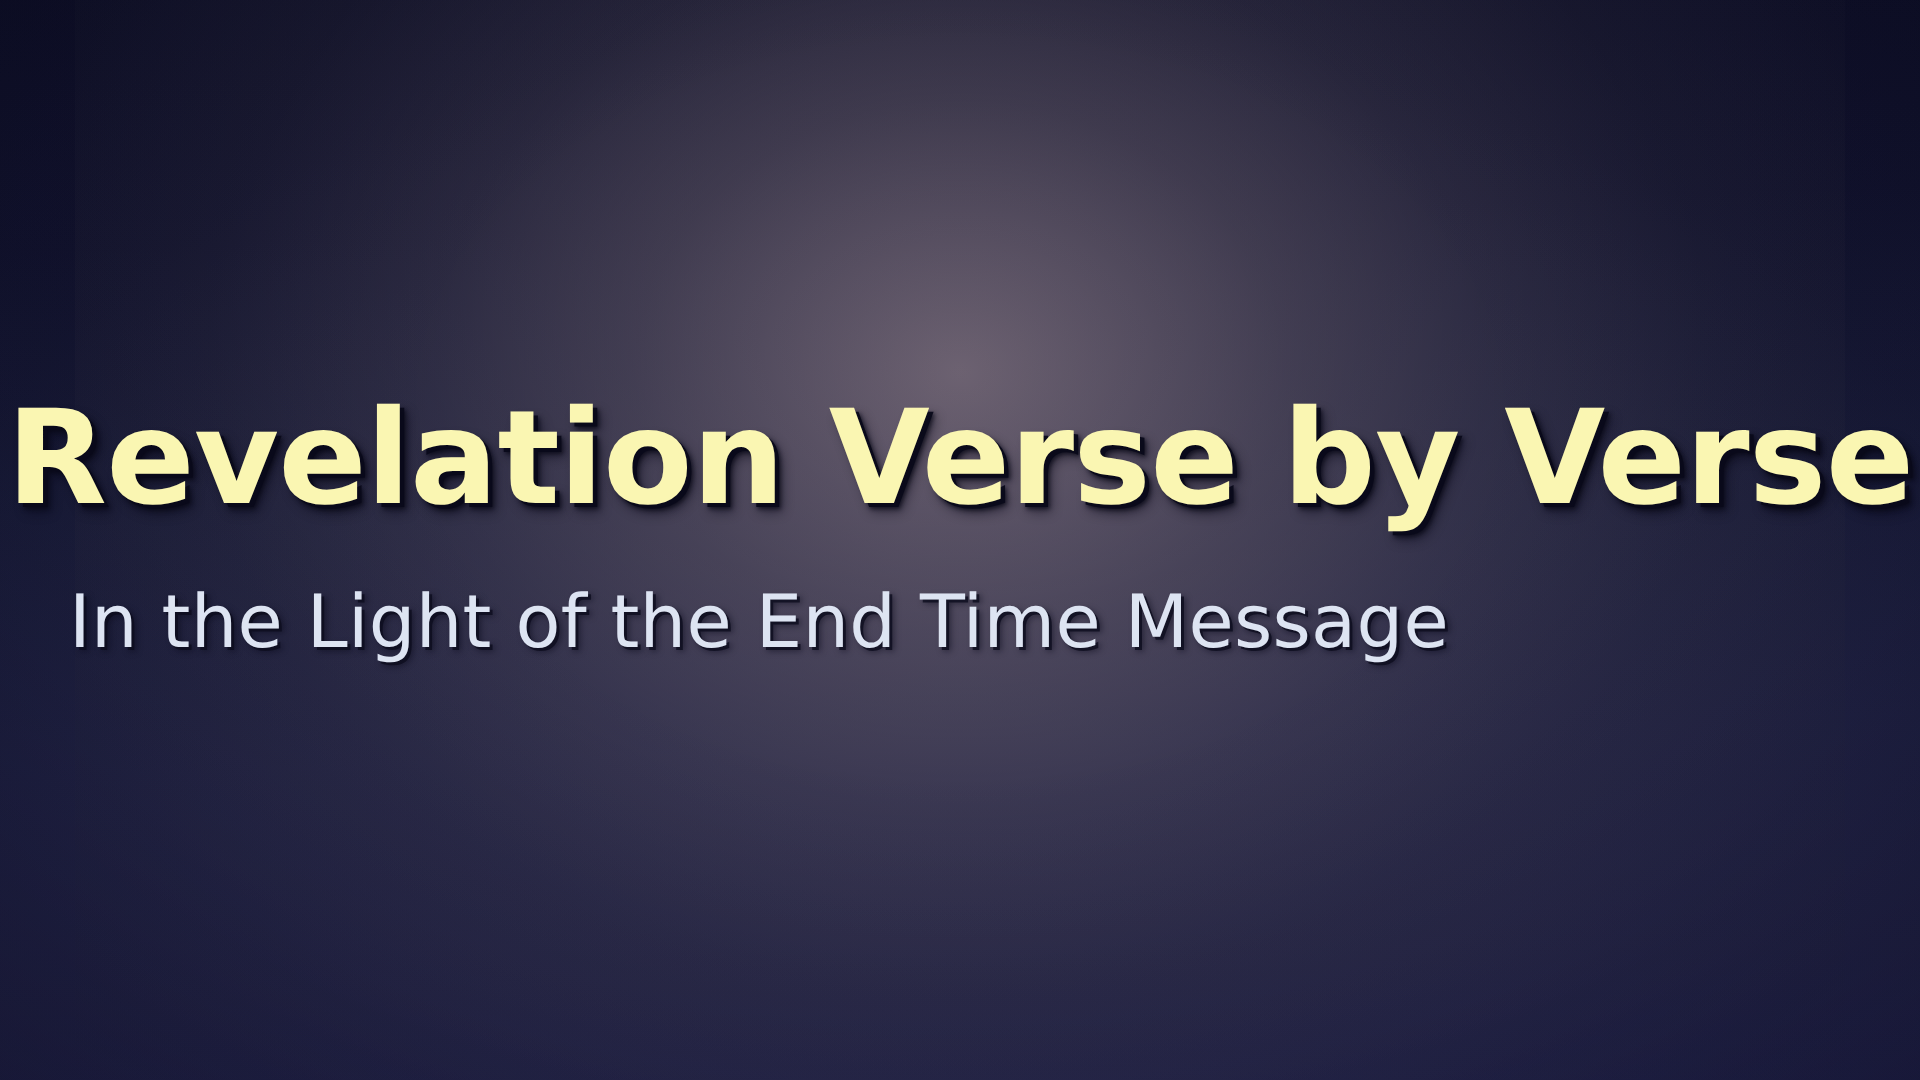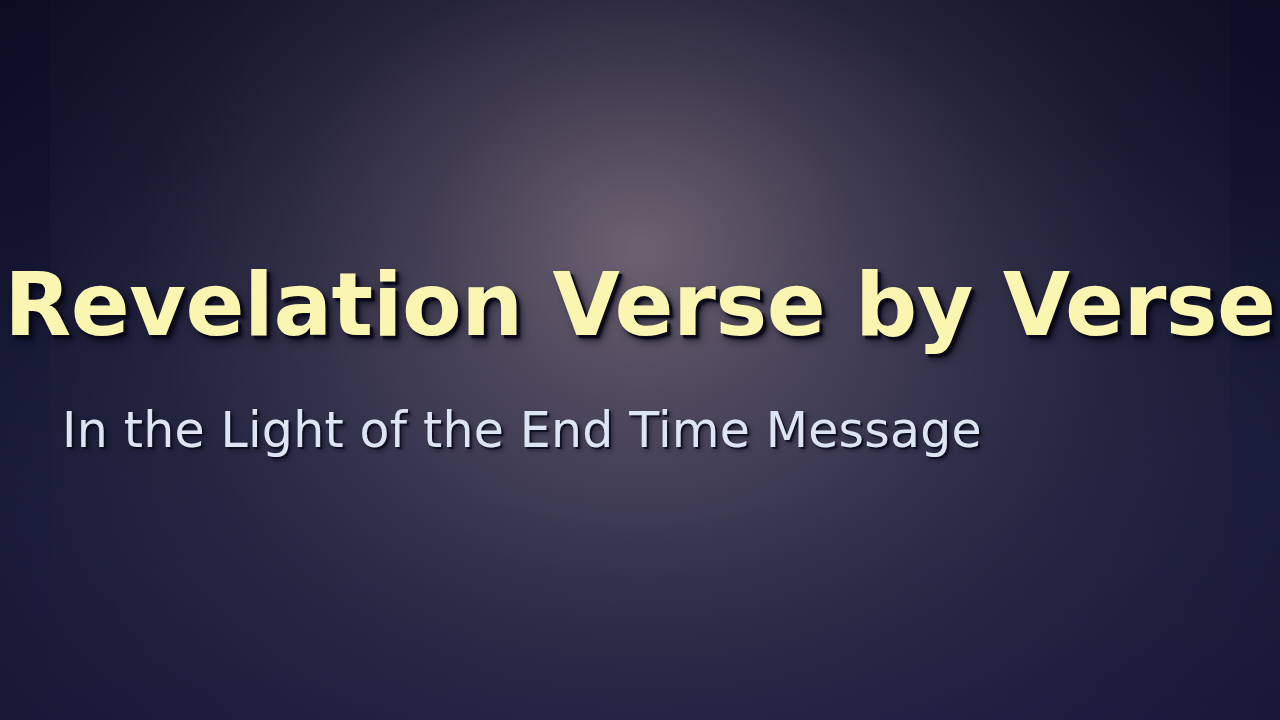--- a/index.html
+++ b/index.html
@@ -105,21 +105,21 @@
     letter-spacing: -0.5px;
     color: #faf6b2;
     text-shadow:
        3px 3px 0 rgba(10, 10, 26, 0.95),
        4px 4px 3px rgba(8, 8, 22, 0.75),
        5px 6px 8px rgba(5, 5, 18, 0.45);
     white-space: nowrap;
   }
 
   #subtitle {
-    margin: 16px;
+    margin: 0;
     position: absolute;
     top: 390px;
     left: 0;
     width: 1012px;
     font-family: "DejaVu Sans", sans-serif;
     font-weight: normal;
     font-size: 49px;
     line-height: 1.0;
     letter-spacing: 0.2px;
     color: #dde4f2;

